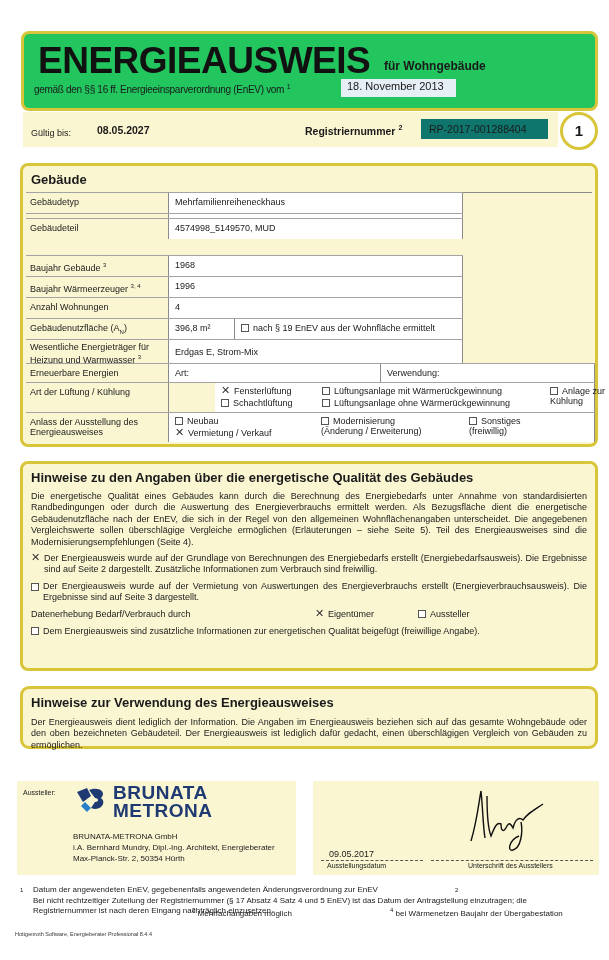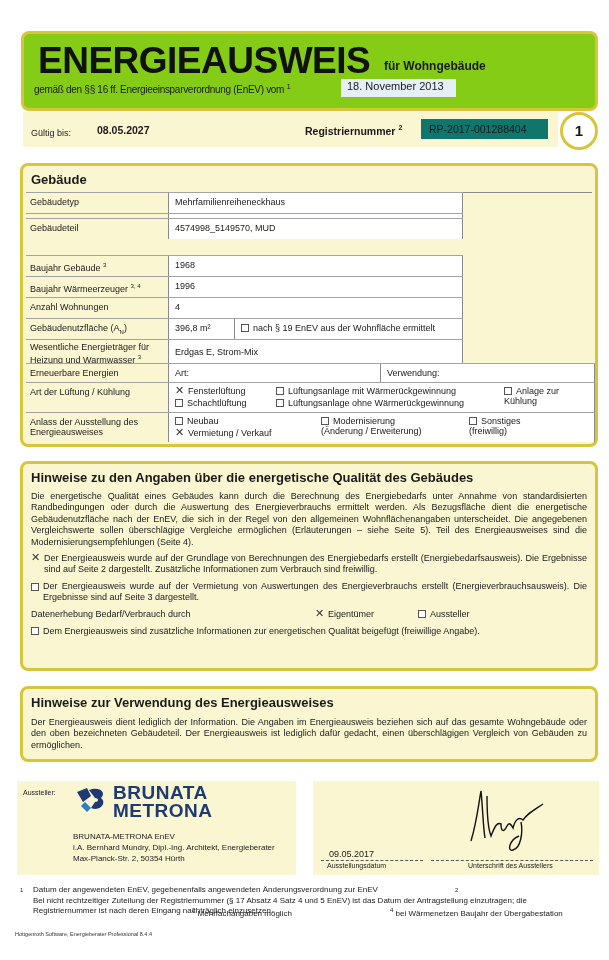--- a/index.html
+++ b/index.html
@@ -4,21 +4,21 @@
 <style>
   * { box-sizing: border-box; margin: 0; padding: 0; }
   html, body { width: 609px; height: 960px; background: #ffffff; overflow: hidden; }
   body { font-family: "Liberation Sans", sans-serif; color: #1a1a1a; position: relative; }
 
   .abs { position: absolute; }
 
   
   .header-box {
     left: 21px; top: 31px; width: 577px; height: 80px;
-    border: 3px solid #d8c53a; border-radius: 8px; background: #84cc16;
+    border: 3px solid #d8c53a; border-radius: 8px; background: #22c55e;
   }
   .title {
     left: 14px; top: 6px; font-size: 37px; font-weight: bold; letter-spacing: -0.5px; color: #111;
   }
   .title-sub { left: 360px; top: 25px; font-size: 12px; font-weight: bold; }
   .regulation { left: 10px; top: 49px; font-size: 10px; letter-spacing: -0.3px; }
   .regulation sup { font-size: 7px; }
   .enev-date {
     left: 317px; top: 45px; width: 115px; height: 18px; background: #e6eef6;
     font-size: 11px; padding: 1px 6px;
@@ -58,21 +58,21 @@
   .blabel sup { font-size: 6px; }
   .bval { font-size: 9px; padding: 4px 6px; background: #fff; line-height: 10px; border-right: 1px solid #8a8a8a; }
   .cb { display: inline-block; width: 8px; height: 8px; border: 1px solid #555; margin-right: 4px; vertical-align: -1px; background:#fff;}
   .cbx { display: inline-block; width: 10px; font-size: 11px; line-height: 9px; margin-right: 3px; color:#333; }
 
   
   .hinweise { left: 20px; top: 461px; width: 578px; height: 210px; }
   .body-text { font-size: 9px; line-height: 11.4px; text-align: justify; padding: 0 8px; }
   .body-text b { font-weight: normal; }
 
-  .verwendung { left: 20px; top: 686px; width: 578px; height: 76px; }
+  .verwendung { left: 20px; top: 686px; width: 578px; height: 63px; border-radius: 9px; }
 
   
   .issuer { left: 17px; top: 781px; width: 279px; height: 94px; background: #fbf6d2; }
   .sign { left: 313px; top: 781px; width: 286px; height: 94px; background: #fbf6d2; }
 
   .footnotes { left: 20px; top: 885px; width: 570px; font-size: 8px; line-height: 10px; }
   .footnotes sup { font-size: 6px; }
   .software { left: 15px; top: 931px; font-size: 5.5px; color: #333; }
 </style>
 </head>
@@ -128,21 +128,21 @@
   <div class="brow" style="top:173px;height:24px;width:437px;">
     <div class="blabel" style="padding-top:2px;"><span>Wesentliche Energieträger für Heizung und Warmwasser</span> <sup>3</sup></div>
     <div class="bval" style="flex:1;padding-top:7px;">Erdgas E, Strom-Mix</div>
   </div>
   <div class="abs" style="left:440px;top:26px;width:129px;height:171px;background:#fbf6d2;border-top:1px solid #8a8a8a;"></div>
   <div class="brow" style="top:197px;height:19px;">
     <div class="blabel">Erneuerbare Energien</div>
     <div class="bval" style="width:212px">Art:</div>
     <div class="bval" style="flex:1">Verwendung:</div>
   </div>
-  <div class="brow" style="top:216px;height:30px;">
+  <div class="brow" style="top:216px;height:30px;gap:46px;">
     <div class="blabel">Art der Lüftung / Kühlung</div>
     <div class="bval" style="flex:1;position:relative;">
       <div class="abs" style="left:6px;top:3px;"><span class="cbx">✕</span><span>Fensterlüftung</span></div>
       <div class="abs" style="left:6px;top:15px;"><span class="cb"></span><span>Schachtlüftung</span></div>
       <div class="abs" style="left:107px;top:3px;"><span class="cb"></span><span>Lüftungsanlage mit Wärmerückgewinnung</span></div>
       <div class="abs" style="left:107px;top:15px;"><span class="cb"></span><span>Lüftungsanlage ohne Wärmerückgewinnung</span></div>
       <div class="abs" style="left:335px;top:3px;width:58px;"><span class="cb"></span><span>Anlage zur Kühlung</span></div>
     </div>
   </div>
   <div class="brow" style="top:246px;height:30px;">
@@ -189,21 +189,21 @@
   <svg class="abs" style="left:56px;top:5px;" width="36" height="30" viewBox="0 0 36 30">
     <path d="M4 6 L14 2 L18 10 L10 16 Z" fill="#1f3a73"></path>
     <path d="M16 4 C26 0 34 6 28 12 C34 16 28 26 18 22 L22 16 C26 16 26 12 22 12 Z" fill="#1f3a73"></path>
     <path d="M8 20 L14 26 L18 22 L12 16 Z" fill="#2a7fc9"></path>
   </svg>
   <div class="abs" style="left:96px;top:3px;font-size:19px;font-weight:bold;color:#1f3a73;line-height:18px;letter-spacing:0.5px;">
     <div>BRUNATA</div>
     <div>METRONA</div>
   </div>
   <div class="abs" style="left:56px;top:50px;font-size:8px;line-height:11px;">
-    <div>BRUNATA-METRONA EnEV</div>
+    <div>BRUNATA-METRONA GmbH</div>
     <div>i.A. Bernhard Mundry, Dipl.-Ing. Architekt, Energieberater</div>
     <div>Max-Planck-Str. 2, 50354 Hürth</div>
   </div>
 </div>
 
 <div class="abs sign">
   <svg class="abs" style="left:150px;top:5px;" width="90" height="70" viewBox="0 0 90 70">
     <path d="M8 55 C14 35 16 15 18 5 M18 5 C20 25 20 40 22 52 M24 10 C24 30 26 45 28 50 C32 40 34 36 38 38 C38 44 40 48 44 40 C46 36 48 38 50 42 C52 34 56 30 60 34 C64 28 68 26 80 18 M58 36 C60 46 58 62 50 64 C44 66 46 54 56 50" stroke="#111" stroke-width="1.4" fill="none"></path>
   </svg>
   <div class="abs" style="left:16px;top:68px;font-size:9px;">09.05.2017</div>

